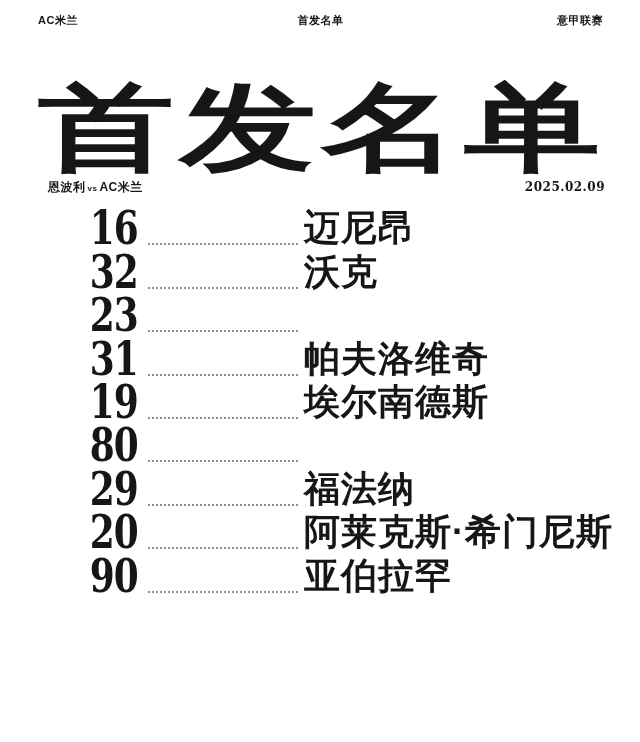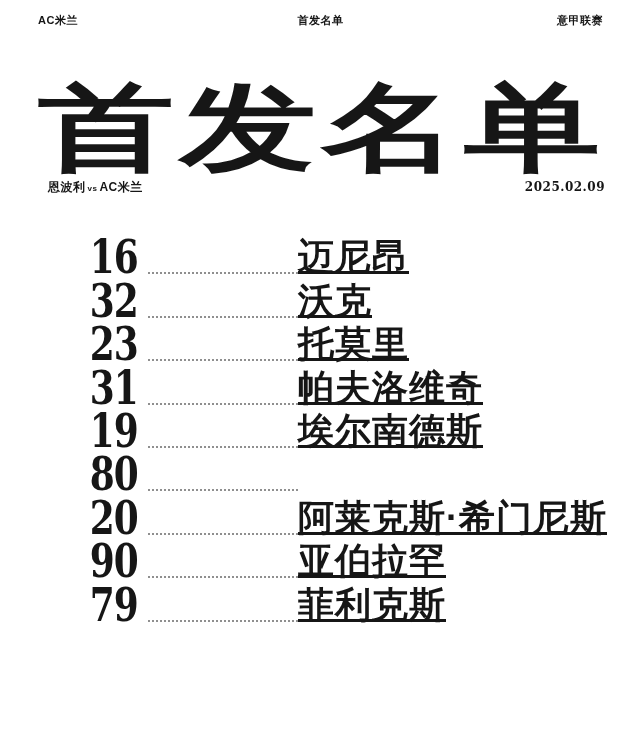--- a/index.html
+++ b/index.html
@@ -53,21 +53,21 @@
   .date {
     font-family: "DejaVu Serif", "Liberation Serif", serif;
     font-size: 12px;
     font-weight: 700;
     letter-spacing: 0.5px;
   }
 
   
   .list {
     position: absolute;
-    top: 234px; left: 38px; right: 0;
+    top: 205px; left: 38px; right: 0;
   }
   .row {
     display: flex;
     align-items: flex-end;
     height: 43.4px;
   }
   .num {
     width: 100px;
     text-align: right;
     font-family: "DejaVu Serif", "Liberation Serif", serif;
@@ -80,27 +80,26 @@
   }
   .leader {
     width: 150px;
     margin-left: 10px;
     border-bottom: 2px dotted #8f8f8f;
     align-self: flex-end;
     margin-bottom: 3px;
     flex: none;
   }
   .name {
-    margin-left: 0;
+    margin-left: 6px;
     font-size: 36px;
     line-height: 40px;
     font-weight: 800;
     letter-spacing: 1px;
     white-space: nowrap;
-    text-decoration: underline;
   }
 </style>
 </head>
 <body>
 
 <div class="topbar">
   <span class="left">AC米兰</span>
   <span class="center">首发名单</span>
   <span class="right">意甲联赛</span>
 </div>
@@ -123,52 +122,51 @@
 
   <div class="row">
     <span class="num">32</span>
     <span class="leader"></span>
     <span class="name">沃克</span>
   </div>
 
   <div class="row">
     <span class="num">23</span>
     <span class="leader"></span>
-    <span class="name">托莫里</span>
   </div>
 
   <div class="row">
     <span class="num">31</span>
     <span class="leader"></span>
     <span class="name">帕夫洛维奇</span>
   </div>
 
   <div class="row">
     <span class="num">19</span>
     <span class="leader"></span>
     <span class="name">埃尔南德斯</span>
   </div>
 
   <div class="row">
     <span class="num">80</span>
     <span class="leader"></span>
   </div>
 
+  <div class="row">
+    <span class="num">29</span>
+    <span class="leader"></span>
+    <span class="name">福法纳</span>
+  </div>
 
 
   <div class="row">
     <span class="num">20</span>
     <span class="leader"></span>
     <span class="name">阿莱克斯·希门尼斯</span>
   </div>
 
   <div class="row">
     <span class="num">90</span>
     <span class="leader"></span>
     <span class="name">亚伯拉罕</span>
   </div>
 
-  <div class="row">
-    <span class="num">79</span>
-    <span class="leader"></span>
-    <span class="name">菲利克斯</span>
-  </div>
 </div>
 
 </body></html>

